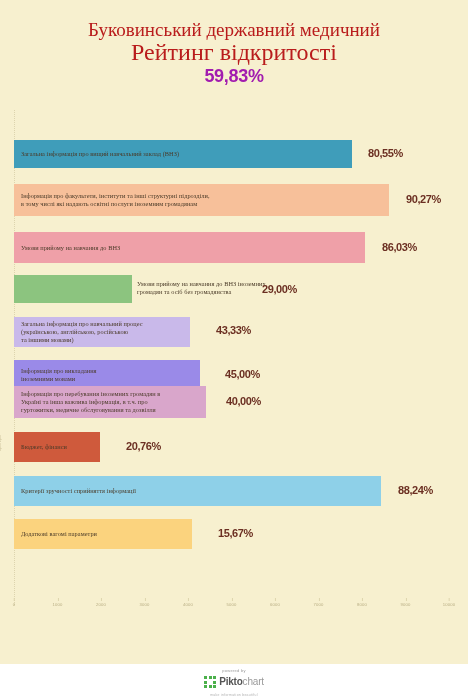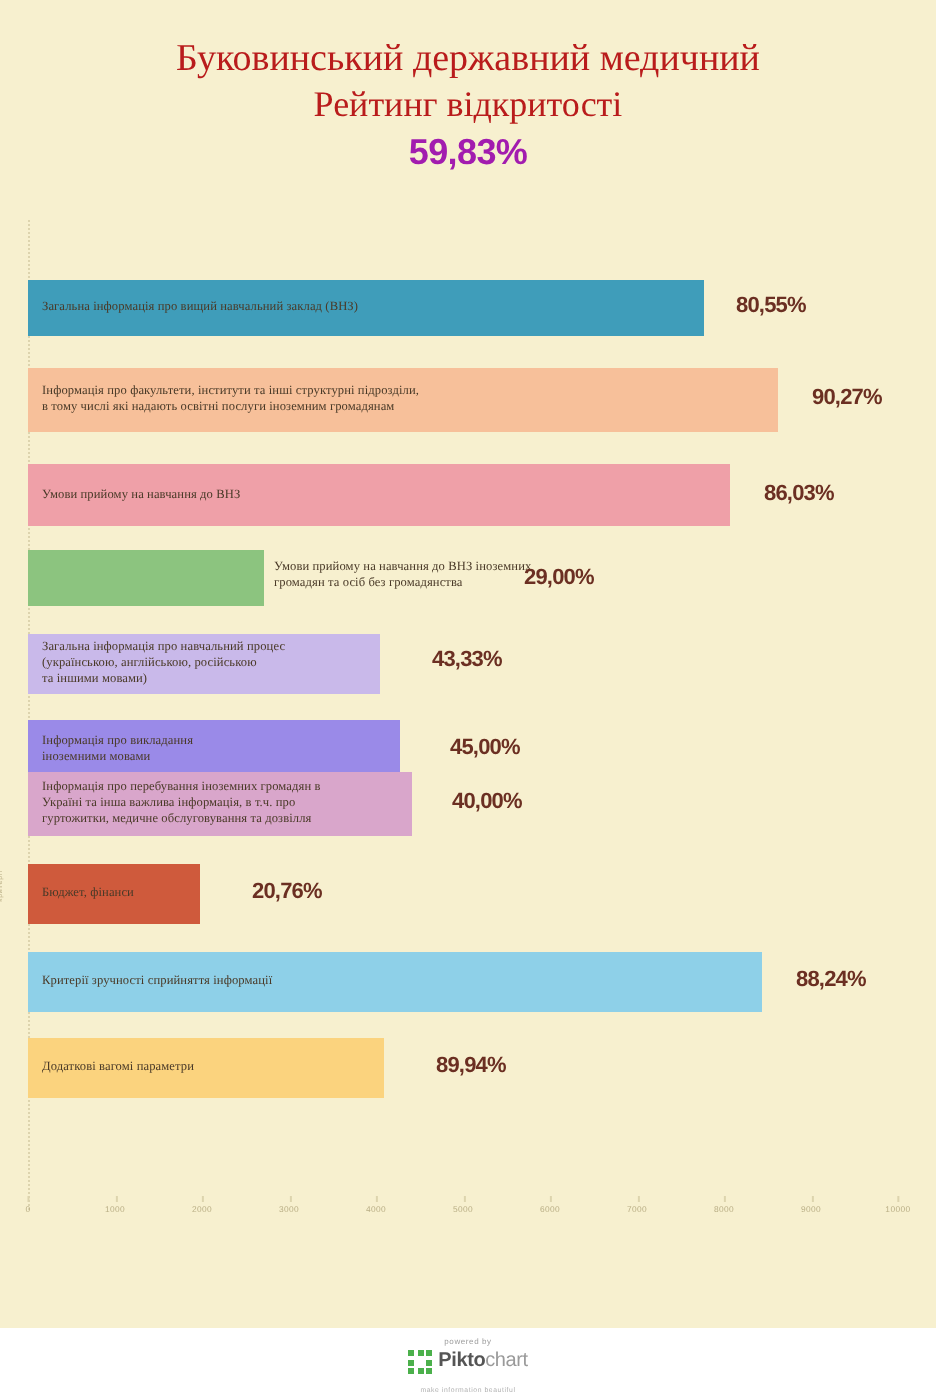--- a/index.html
+++ b/index.html
@@ -22,21 +22,21 @@
     text-align:center;
   }
   .title-line{
     font-family:"Liberation Serif", serif;
     color:#b91c1c;
     font-size:19px;
     line-height:23px;
     font-weight:400;
     letter-spacing:0px;
   }
-  .title-line.l3{font-size:18px;line-height:23px;}
+  .title-line.l3{font-size:24px;line-height:23px;}
   .title-total{
     font-family:"Liberation Sans", sans-serif;
     color:#a21caf;
     font-size:18px;
     font-weight:bold;
     line-height:22px;
     margin-top:1px;
     letter-spacing:-0.3px;
   }
 
@@ -230,21 +230,21 @@
         <div class="row" style="top: 366px; height: 30px;">
           <div class="bar" style="width: 367px; height: 30px; background: rgb(142, 208, 232);">
             <div class="bar-label">Критерії зручності сприйняття інформації</div>
           </div>
           <div class="value" style="left: 398px; top: 8px;">88,24%</div>
         </div>
         <div class="row" style="top: 409px; height: 30px;">
           <div class="bar" style="width: 178px; height: 30px; background: rgb(251, 211, 126);">
             <div class="bar-label">Додаткові вагомі параметри</div>
           </div>
-          <div class="value" style="left: 218px; top: 8px;">89,94%</div>
+          <div class="value" style="left: 218px; top: 8px;">15,67%</div>
         </div>
       </div>
   </div>
 
   <div class="x-axis" id="x-axis">
       <div class="tick" style="left: 14px;">0<span class="tick-mark"></span></div>
       <div class="tick" style="left: 57.5px;">1000<span class="tick-mark"></span></div>
       <div class="tick" style="left: 101px;">2000<span class="tick-mark"></span></div>
       <div class="tick" style="left: 144.5px;">3000<span class="tick-mark"></span></div>
       <div class="tick" style="left: 188px;">4000<span class="tick-mark"></span></div>

